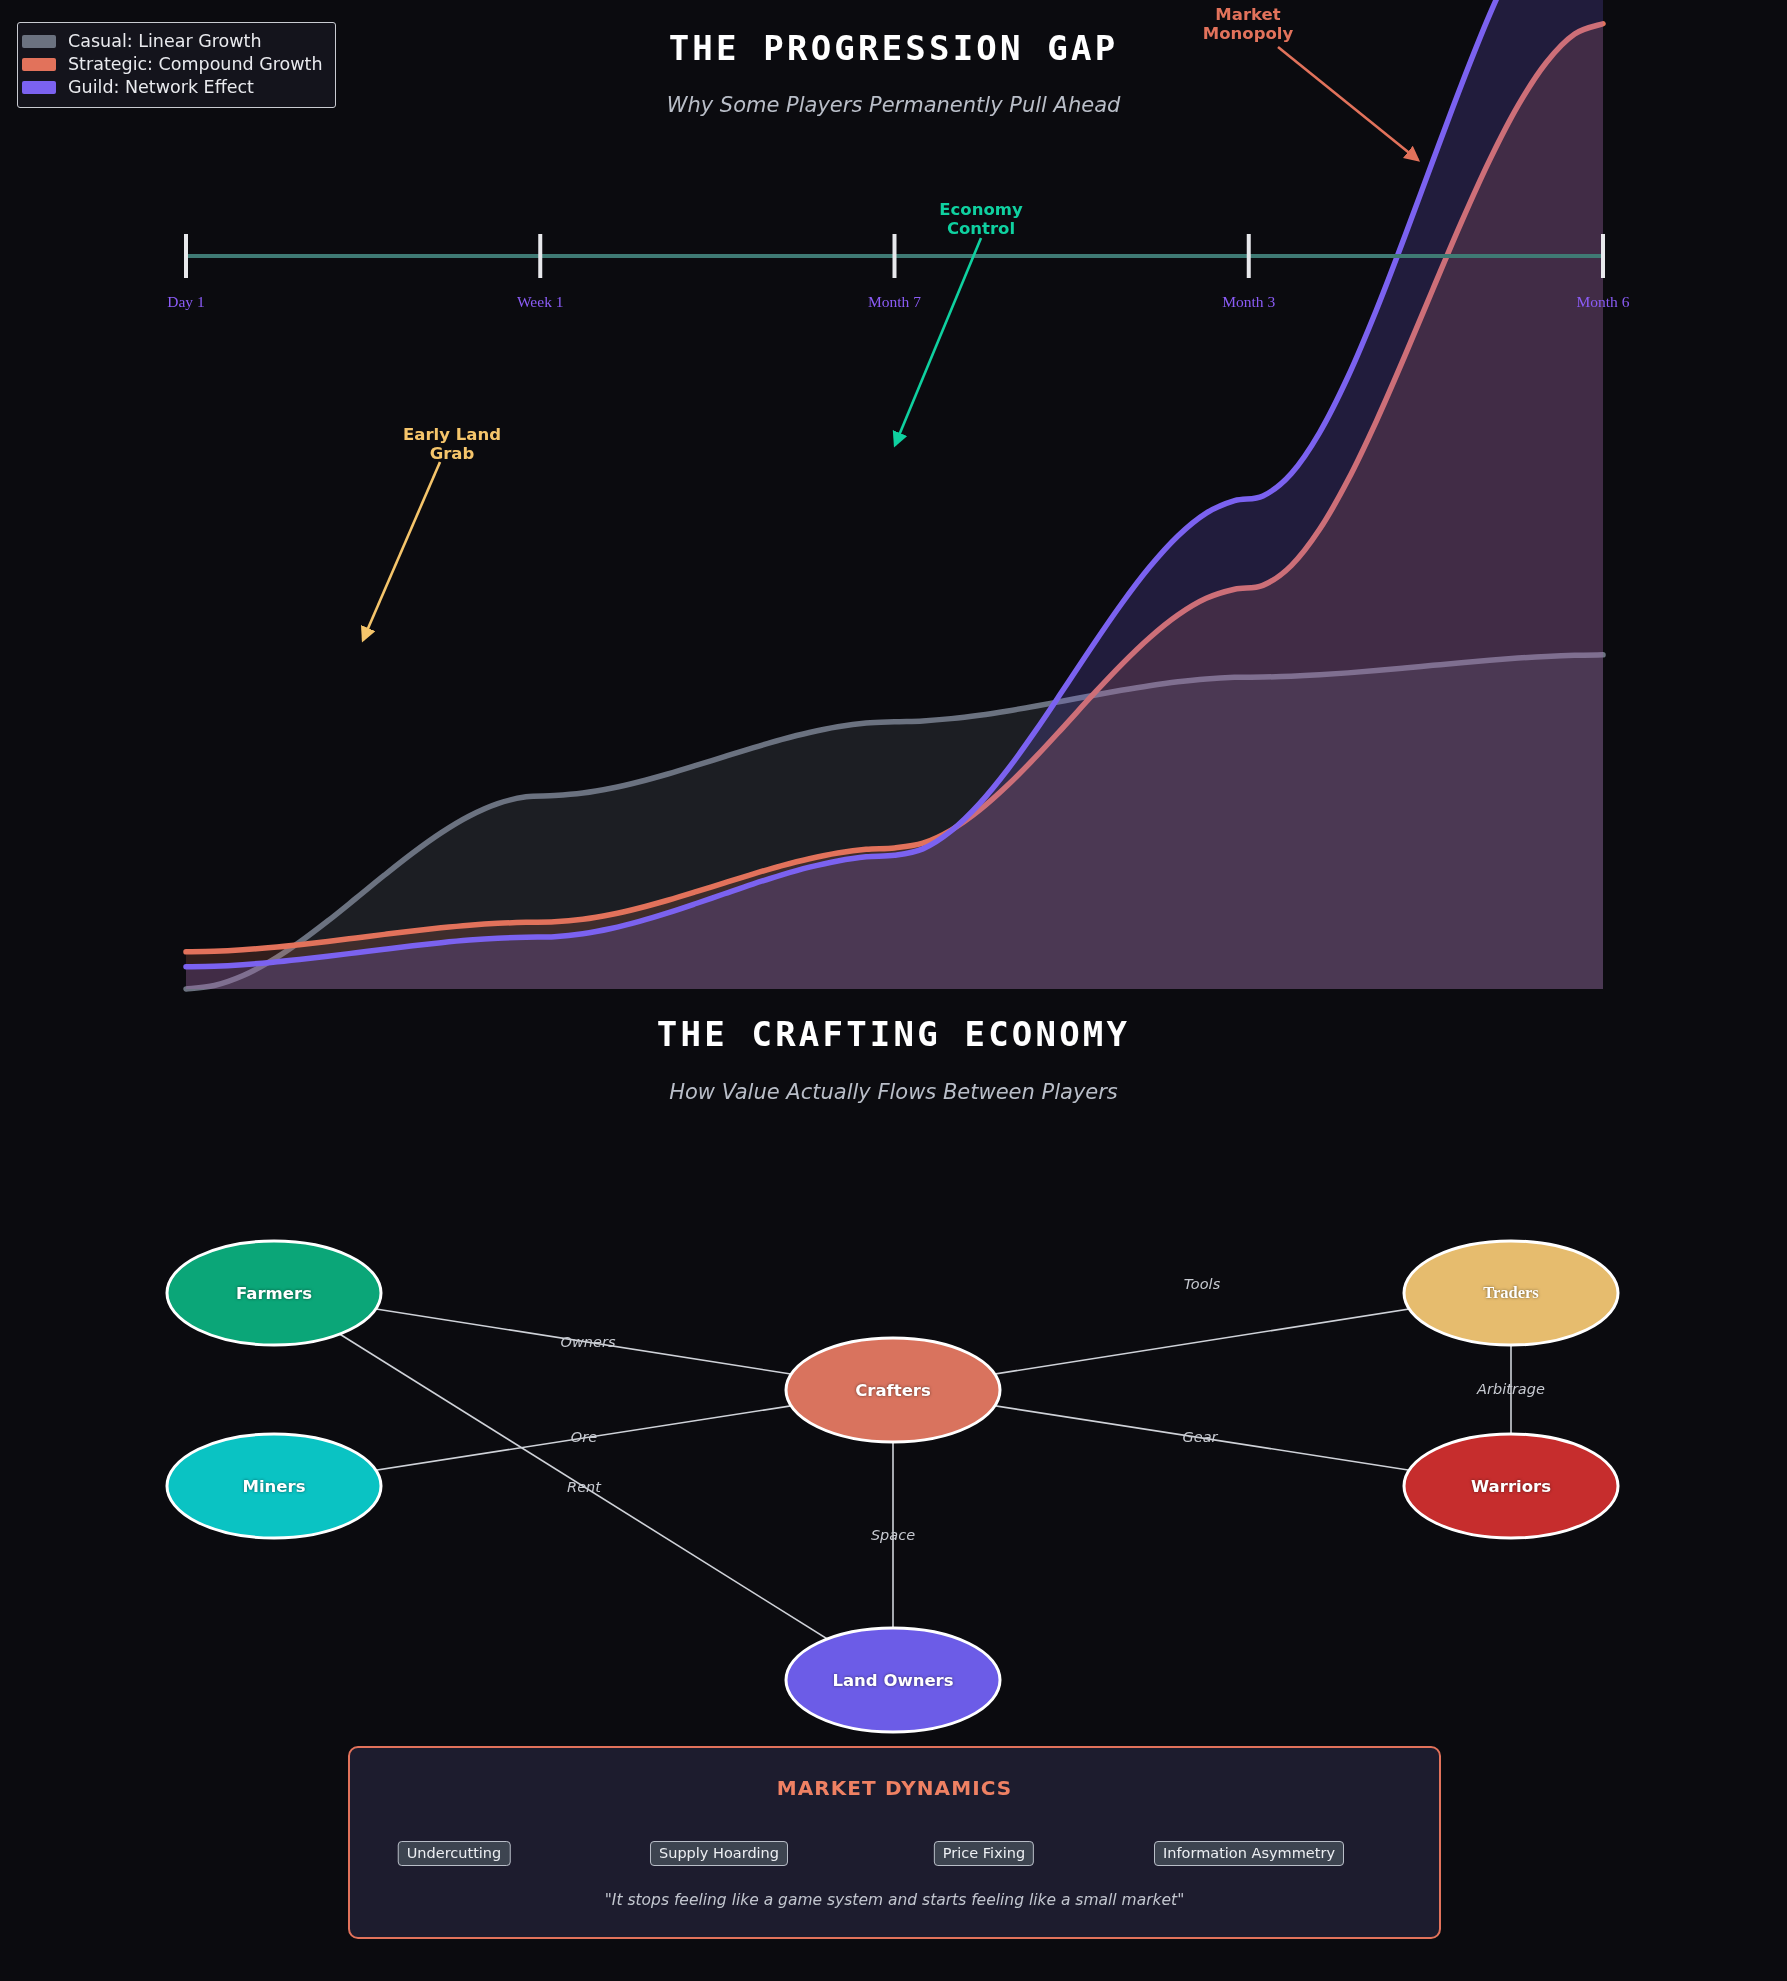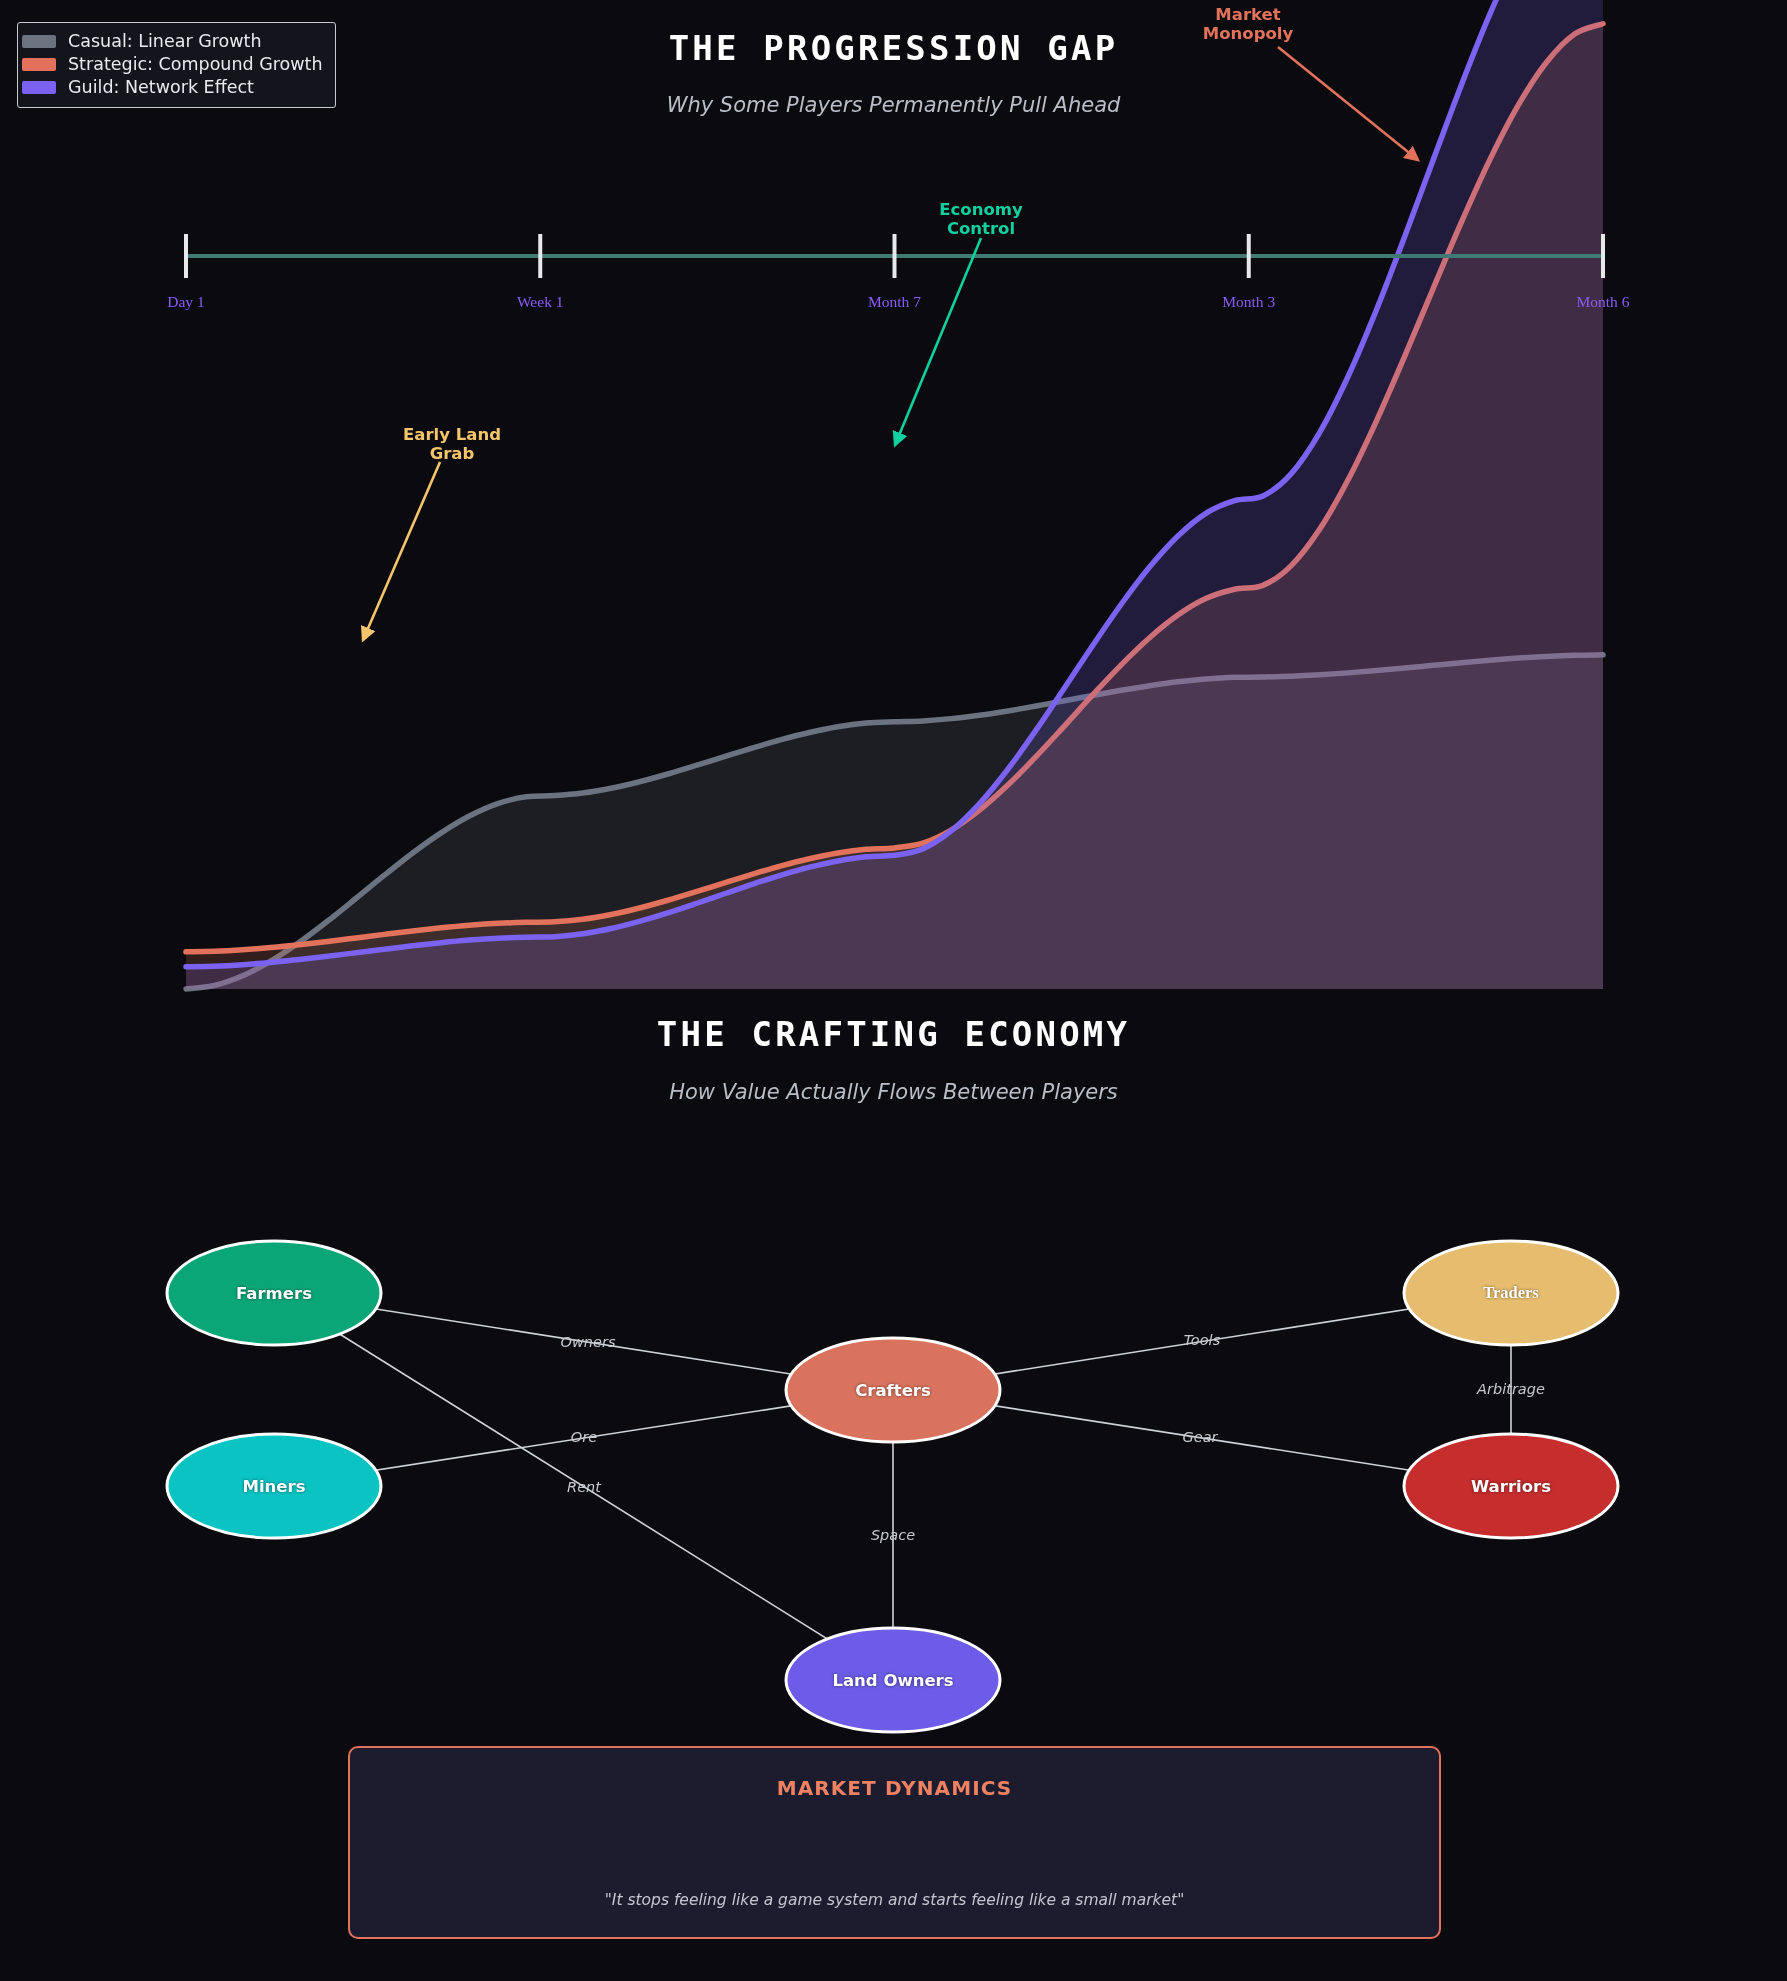--- a/index.html
+++ b/index.html
@@ -190,25 +190,31 @@
       <div class="node-label" style="left: 274px; top: 1293px;">Farmers</div>
       <div class="node-label" style="left: 274px; top: 1486px;">Miners</div>
       <div class="node-label" style="left: 893px; top: 1390px;">Crafters</div>
       <div class="node-label" style="left: 1511px; top: 1293px; font-family: Liberation Serif, serif;">Traders</div>
       <div class="node-label" style="left: 1511px; top: 1486px;">Warriors</div>
       <div class="node-label" style="left: 893px; top: 1680px;">Land Owners</div>
     </div>
   <div id="edge-labels">
       <div class="edge-label" style="left: 588px; top: 1342px;">Owners</div>
       <div class="edge-label" style="left: 584px; top: 1437px;">Ore</div>
-      <div class="edge-label" style="left: 1202px; top: 1340px;">Tools</div>
+      <div class="edge-label" style="left: 1202px; top: 1284px;">Tools</div>
       <div class="edge-label" style="left: 1200px; top: 1437px;">Gear</div>
       <div class="edge-label" style="left: 1511px; top: 1389px;">Arbitrage</div>
       <div class="edge-label" style="left: 584px; top: 1487px;">Rent</div>
       <div class="edge-label" style="left: 893px; top: 1535px;">Space</div>
     </div>
 
   <div class="panel">
     <div class="panel-title">MARKET DYNAMICS</div>
+    <div class="chips" id="chips">
+        <div class="chip" style="left: 104px;">Undercutting</div>
+        <div class="chip" style="left: 369px;">Supply Hoarding</div>
+        <div class="chip" style="left: 634px;">Price Fixing</div>
+        <div class="chip" style="left: 899px;">Information Asymmetry</div>
+      </div>
     <div class="panel-quote">"It stops feeling like a game system and starts feeling like a small market"</div>
   </div>
 
 </div>
 
 </body></html>

